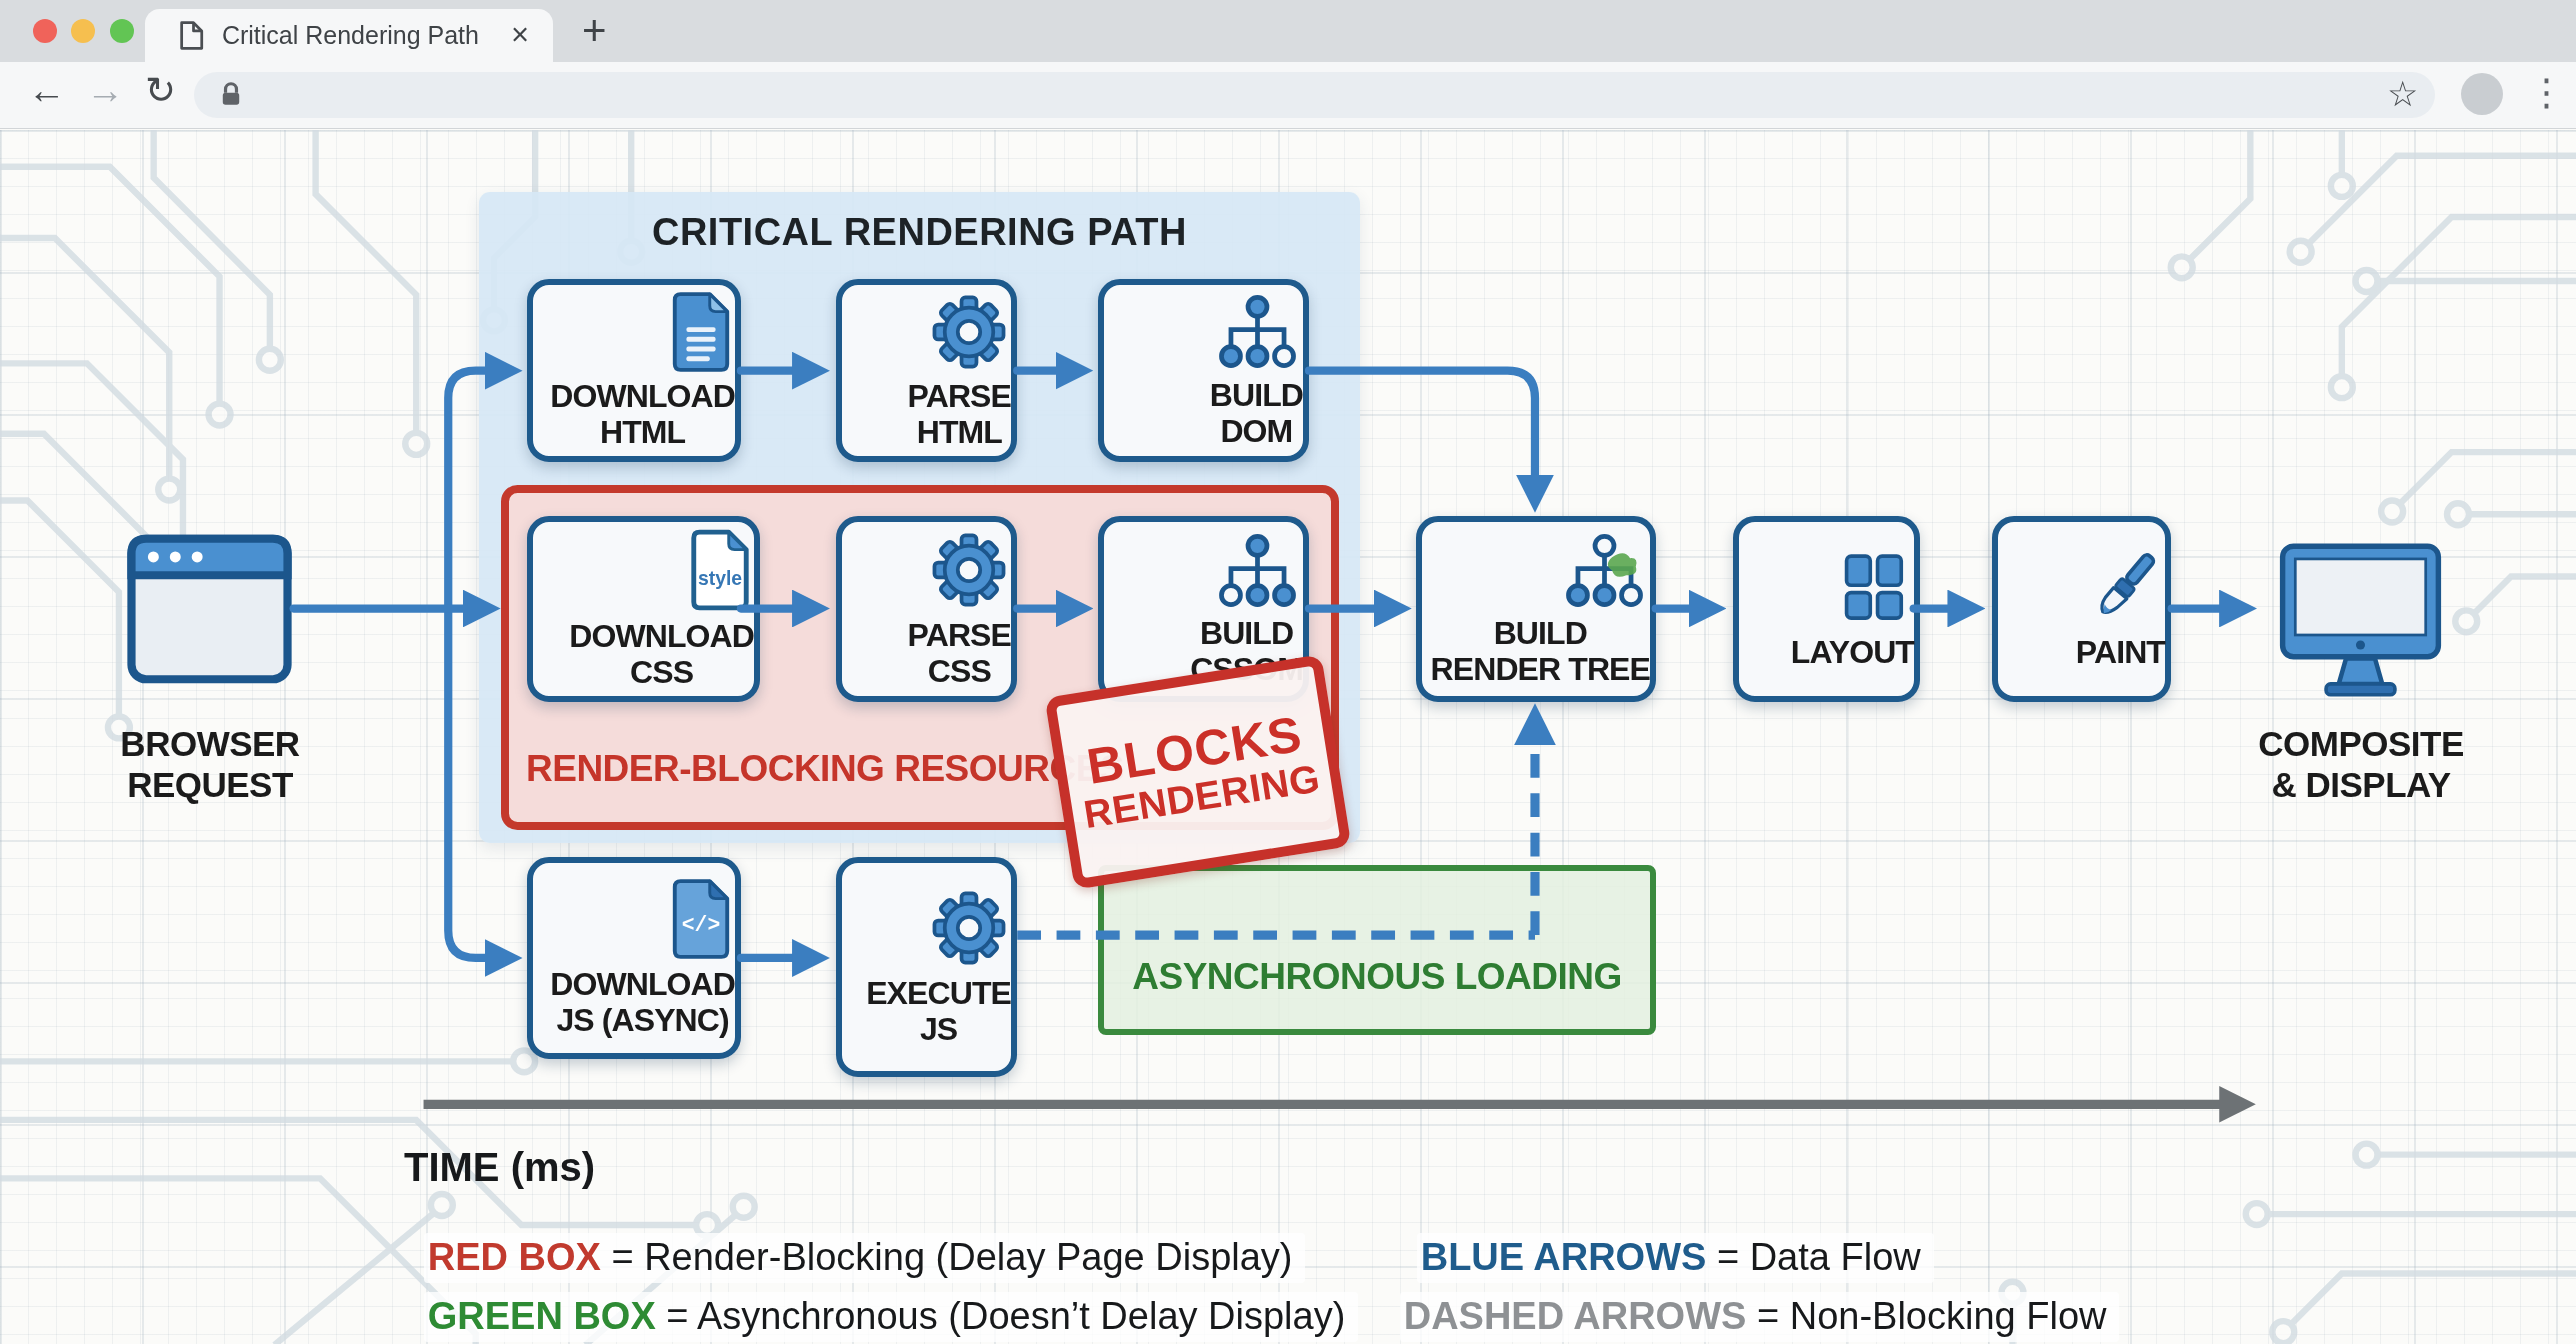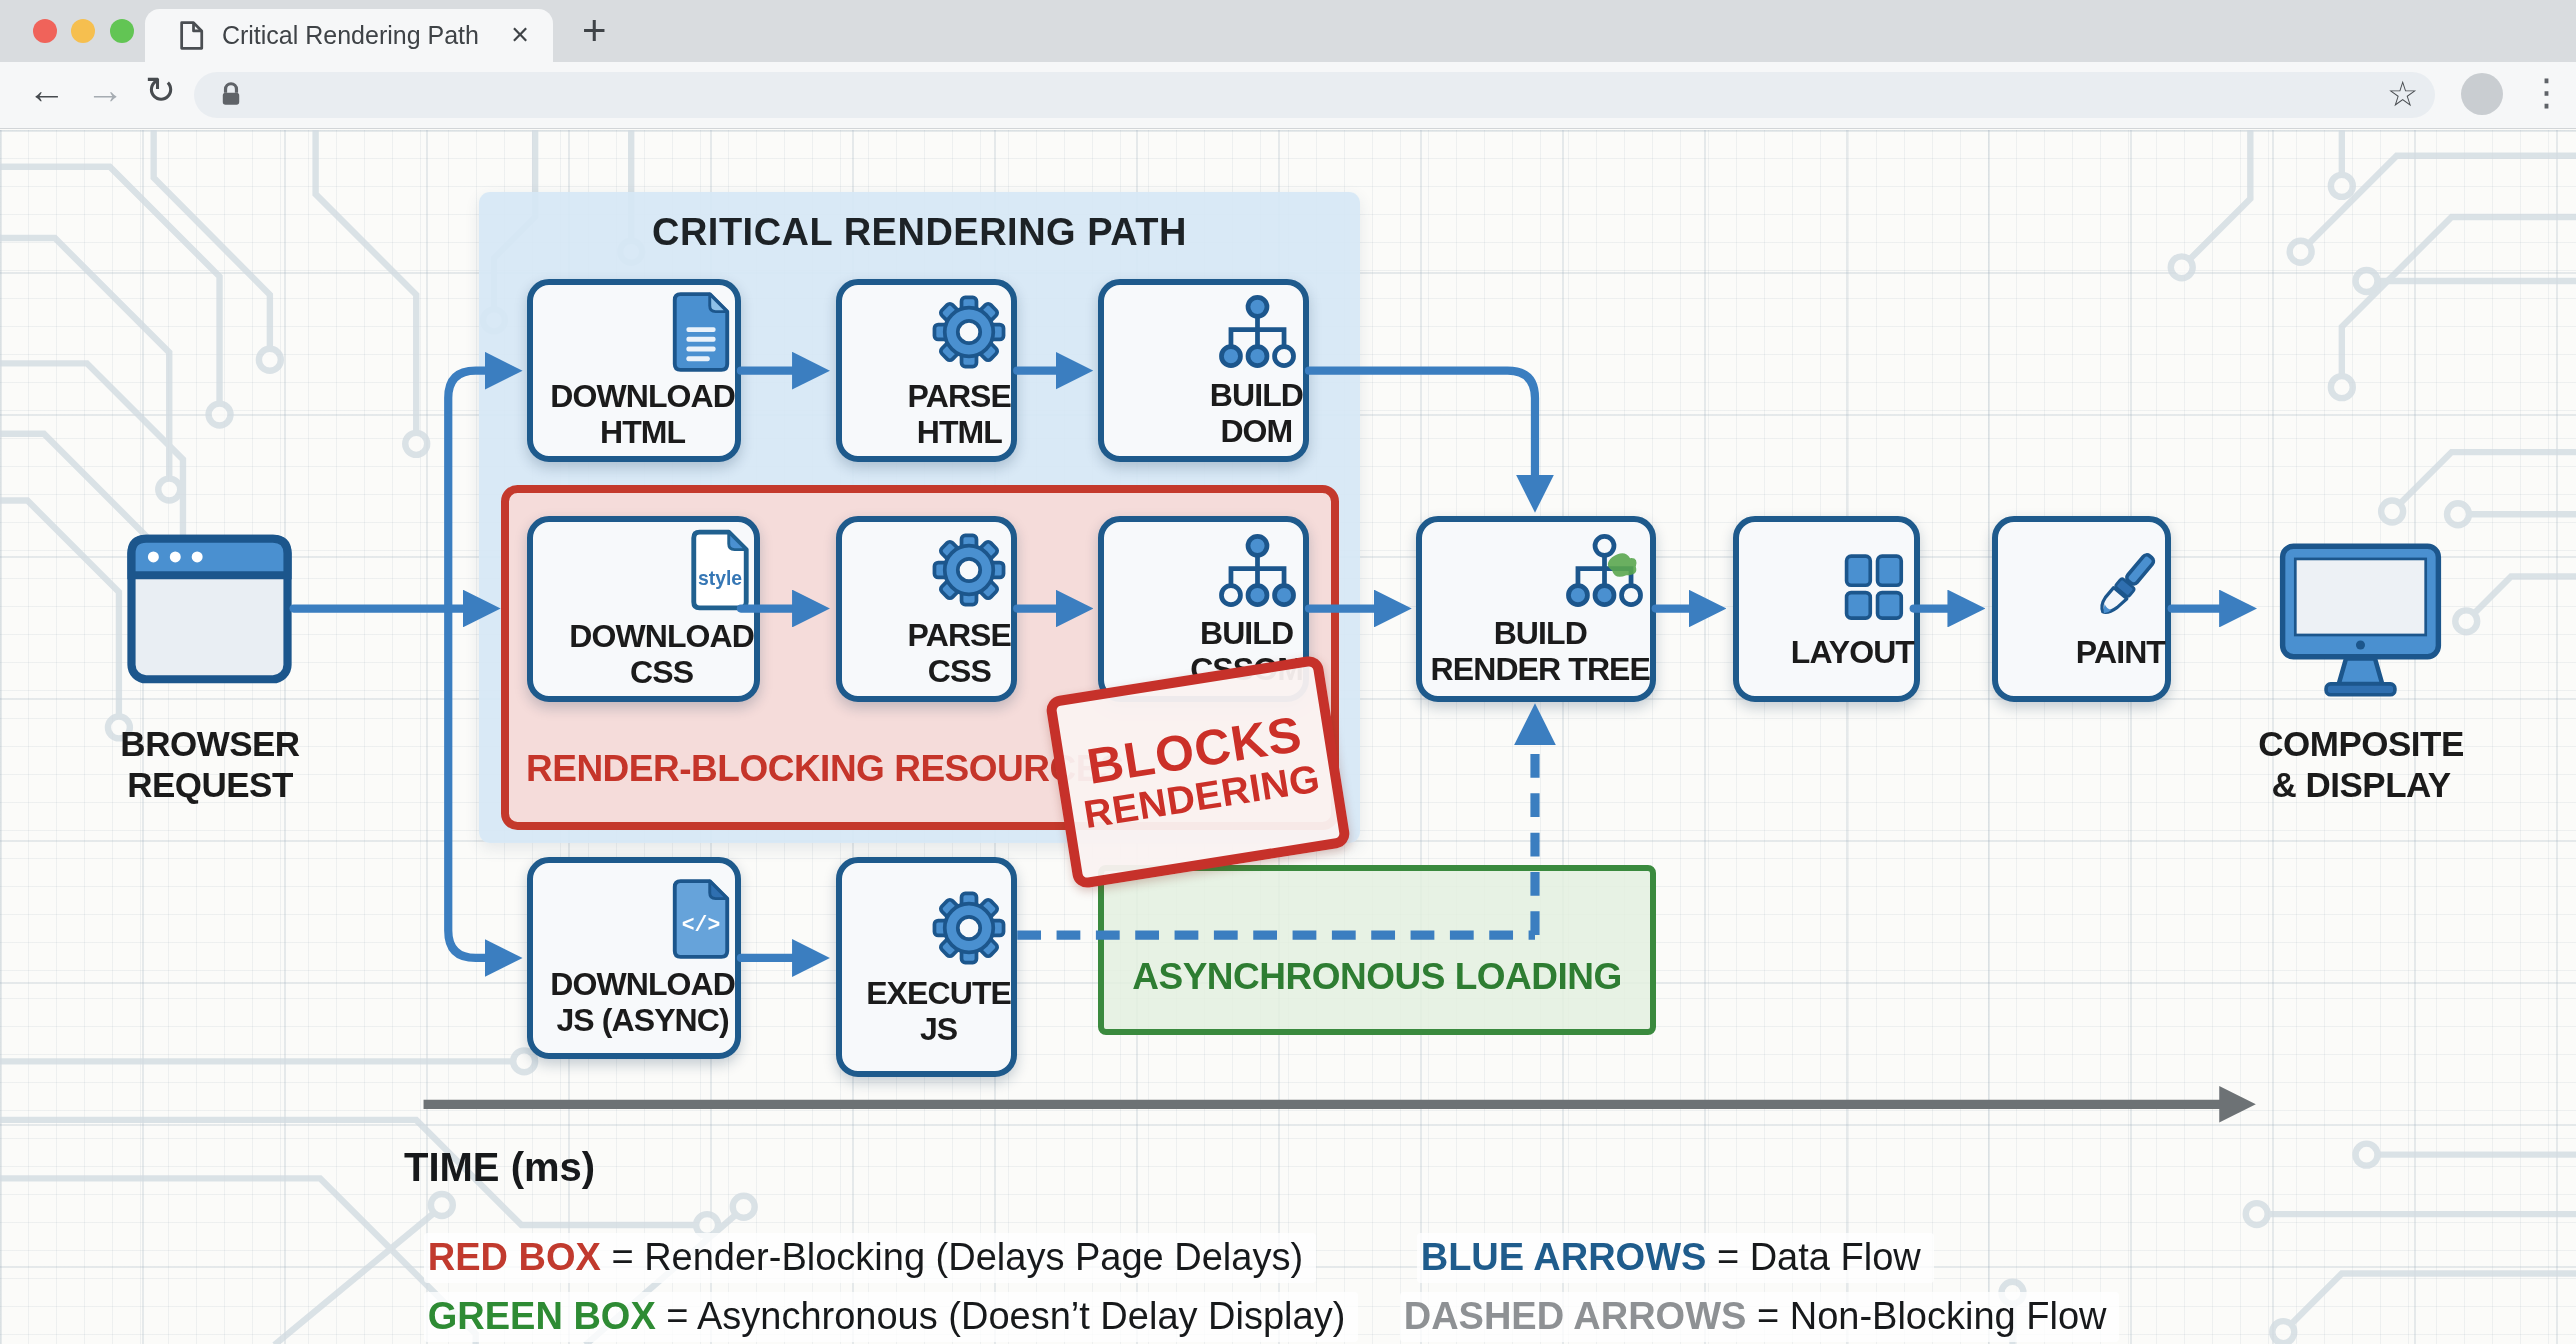--- a/index.html
+++ b/index.html
@@ -375,21 +375,21 @@
     <g stroke="#3b7ec0" stroke-width="10" stroke-dasharray="26 17">
       <path d="M1112 880 H1678"></path>
       <path d="M1678 880 V668" marker-end="url(#mblue)"></path>
     </g>
     <path d="M463 1065 H2430" stroke="#6d7275" stroke-width="10" marker-end="url(#mgray)"></path>
   </svg>
 
   <div class="time-label">TIME (ms)</div>
 
   <div class="legend-line" style="left:424px;top:1103px;">
-    <span class="legend-term t-red">RED BOX</span><span> = Render-Blocking (Delays Page Delays)</span>
+    <span class="legend-term t-red">RED BOX</span><span> = Render-Blocking (Delay Page Display)</span>
   </div>
   <div class="legend-line" style="left:424px;top:1162px;">
     <span class="legend-term t-green">GREEN BOX</span><span> = Asynchronous (Doesn’t Delay Display)</span>
   </div>
   <div class="legend-line" style="left:1400px;top:1103px;margin-left:17px;">
     <span class="legend-term t-blue">BLUE ARROWS</span><span> = Data Flow</span>
   </div>
   <div class="legend-line" style="left:1400px;top:1162px;">
     <span class="legend-term t-gray">DASHED ARROWS</span><span> = Non-Blocking Flow</span>
   </div>

